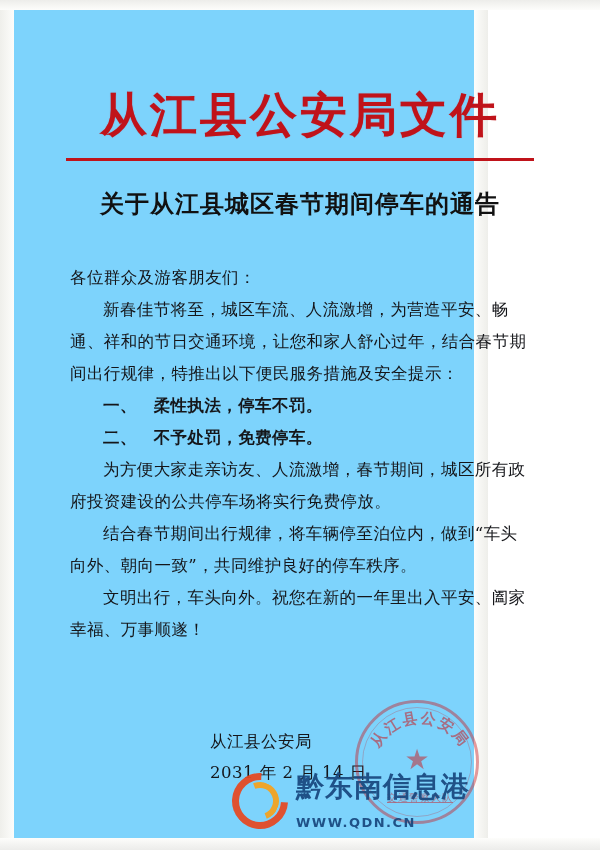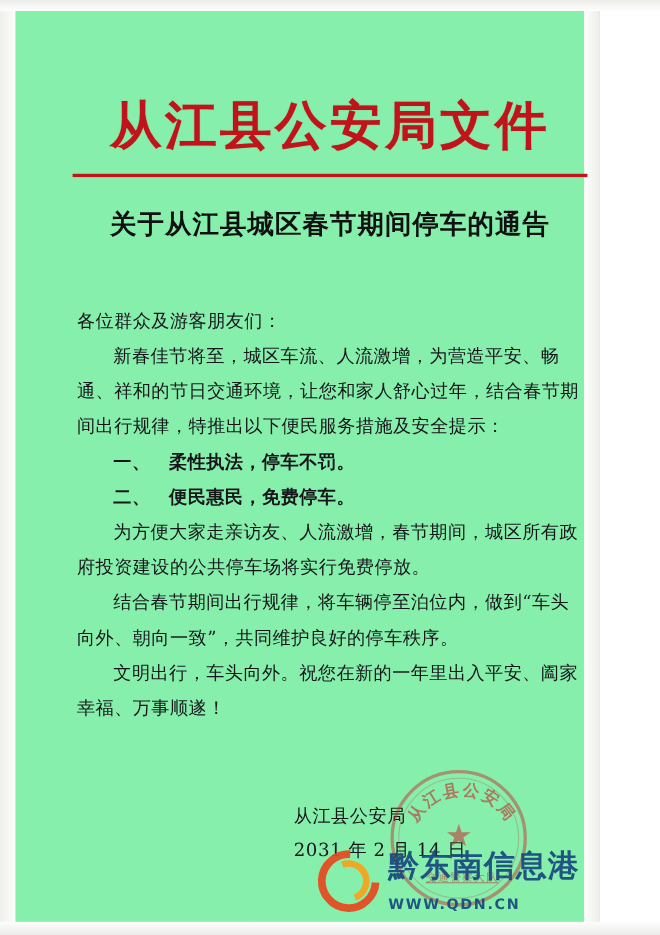--- a/index.html
+++ b/index.html
@@ -12,23 +12,23 @@
     height: 850px;
     position: relative;
     overflow: hidden;
     font-family: "DejaVu Serif", "Liberation Serif", serif;
     color: #1a1a1a;
   }
 
   .page {
     position: absolute;
     left: 0; top: 0;
-    width: 545px;
+    width: 488px;
     height: 850px;
-    background: #86efac;
+    background: #7dd3fc;
   }
 
   
   .scan-edge-left {
     position: absolute;
     left: 0; top: 0;
     width: 14px; height: 850px;
     background: linear-gradient(to right, #efefeb, #fdfdfb);
   }
   .scan-edge-right {
@@ -81,21 +81,21 @@
     text-align: center;
     font-size: 24px;
     font-weight: bold;
     letter-spacing: 1px;
     color: #111111;
   }
 
   .body-text {
     position: absolute;
     left: 70px;
-    top: 276px;
+    top: 262px;
     width: 462px;
     font-size: 16.5px;
     line-height: 32px;
     color: #15161a;
     letter-spacing: 0.4px;
   }
   .body-text p {
     margin: 0;
   }
   .indent {
@@ -243,21 +243,21 @@
     <div class="doc-title">从江县公安局文件</div>
     <div class="red-rule"></div>
   </div>
 
   <div class="subject">关于从江县城区春节期间停车的通告</div>
 
   <div class="body-text">
     <p>各位群众及游客朋友们：</p>
     <p class="indent">新春佳节将至，城区车流、人流激增，为营造平安、畅通、祥和的节日交通环境，让您和家人舒心过年，结合春节期间出行规律，特推出以下便民服务措施及安全提示：</p>
     <p class="item-head">一、　柔性执法，停车不罚。</p>
-    <p class="item-head">二、　便民惠民，免费停车。</p>
+    <p class="item-head">二、　不予处罚，免费停车。</p>
     <p class="indent">为方便大家走亲访友、人流激增，春节期间，城区所有政府投资建设的公共停车场将实行免费停放。</p>
     <p class="indent">结合春节期间出行规律，将车辆停至泊位内，做到“车头向外、朝向一致”，共同维护良好的停车秩序。</p>
     <p class="indent">文明出行，车头向外。祝您在新的一年里出入平安、阖家幸福、万事顺遂！</p>
   </div>
 
   <div class="signature">
     <div>从江县公安局</div>
     <div>2031 年 2 月 14 日</div>
   </div>
 

